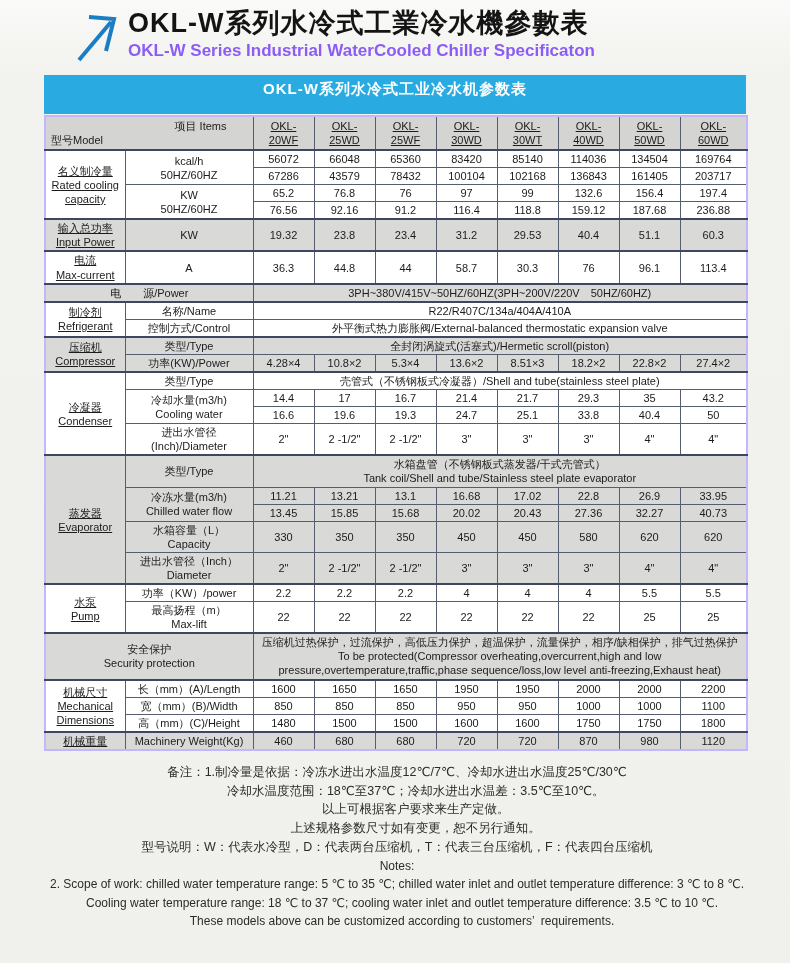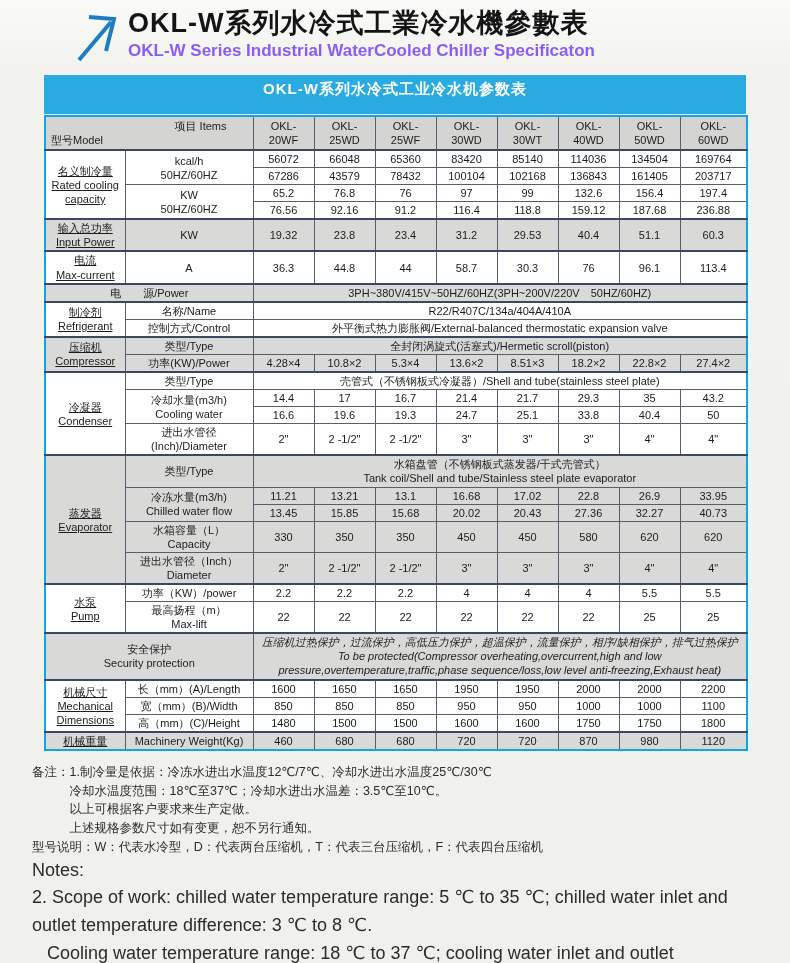--- a/index.html
+++ b/index.html
@@ -14,49 +14,49 @@
   .arrow-logo{width:46px;height:52px;margin-top:2px;flex:0 0 auto;}
   .titles{margin-left:8px;}
   .title-zh{font-size:27px;font-weight:bold;color:#141414;letter-spacing:1px;line-height:1.15;}
   .title-en{font-size:17px;font-weight:bold;color:#8b5cf6;margin-top:2px;}
   .sheet{width:702px;margin:13px 0 0 44px;}
   .banner{
     height:39px;line-height:27px;text-align:center;
     color:#fff;font-size:15px;font-weight:bold;letter-spacing:1px;
   }
   table.spec{border-collapse:collapse;width:702px;table-layout:fixed;margin-top:1px;
-    border:2px solid #0ea5e9;background:#000000;}
+    border:2px solid #c4b5fd;background:#000000;}
   table.spec td{
     border:1px solid #555d6e;
     font-size:11px;line-height:1.28;
     text-align:center;vertical-align:middle;
     padding:1px 2px;
     white-space:pre-line;
     color:#1c1c1c;
     overflow:hidden;
   }
   tr.g td{background:#d9d9d8;}
   tr.w td{background:#ffffff;}
   tr.hd td{background:#d4d4d3;}
   tr.sb td{border-top:2px solid #3d4760;}
   td.cat{font-size:11px;text-decoration:underline;}
   td.item{font-size:11px;}
-  td.model{font-size:11.5px;color:#111;}
-  td.spanL{text-align:left;padding:2px 6px;font-style:italic;}
+  td.model{font-size:11.5px;color:#111;text-decoration:underline;}
+  td.spanL{text-align:left;padding:2px 6px;}
   td.corner{
     position:relative;height:30px;padding:0;
     background-image:linear-gradient(to bottom right,
       rgba(0,0,0,0) calc(50% - 0.8px), #4a5578 calc(50% - 0.8px),
       #4a5578 calc(50% + 0.8px), rgba(0,0,0,0) calc(50% + 0.8px));
   }
   .corner-items{position:absolute;top:2px;right:26px;font-size:11px;}
   .corner-model{position:absolute;bottom:2px;left:5px;font-size:11px;}
   .notes{margin:12px 0 0 32px;width:730px;color:#2b2b2b;}
-  .note-line{font-size:12.5px;line-height:1.5;white-space:pre-wrap;}
-  .note-line.en{font-size:18px;line-height:1.55;}
+  .note-line{font-size:12.5px;line-height:1.5;white-space:pre-wrap;text-align:center;}
+  .note-line.en{font-size:12px;line-height:1.55;}
 </style>
 </head>
 <body>
 
 <div class="title-block">
   <svg class="arrow-logo" viewBox="0 0 46 52">
     <g fill="none" stroke="#1b7dc2" stroke-width="4">
       <path d="M5 50 L37 12"></path>
       <path d="M15 7 L40 9 L32 41"></path>
     </g>

